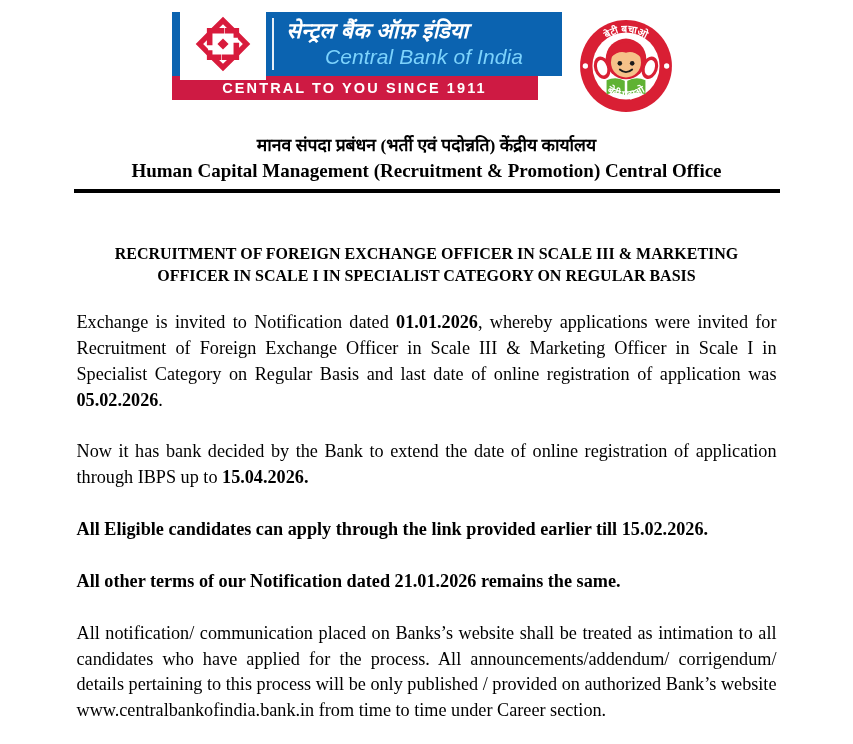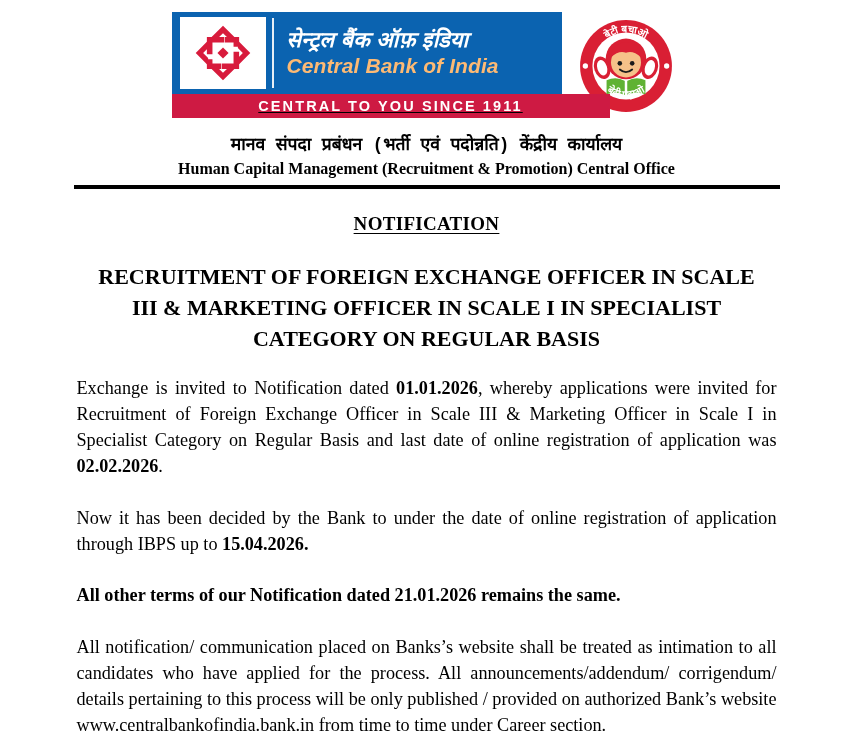--- a/index.html
+++ b/index.html
@@ -25,21 +25,21 @@
     align-items: flex-start;
   }
   .logo-block {
     width: 390px;
     position: relative;
   }
   .logo-banner {
     display: flex;
     align-items: stretch;
     background: #0B63B0;
-    height: 82px;
+    height: 64px;
   }
   .emblem-cell {
     width: 100px;
     background: #0B63B0;
     display: flex;
     align-items: center;
     justify-content: center;
     padding: 5px 4px 5px 6px;
     box-sizing: border-box;
   }
@@ -67,37 +67,37 @@
   .wordmark-hi {
     color: #ffffff;
     font-family: "Liberation Sans", "DejaVu Sans", sans-serif;
     font-weight: bold;
     font-size: 21.5px;
     line-height: 1.12;
     letter-spacing: 0.3px;
     font-style: italic;
   }
   .wordmark-en {
-    color: #fdba74;
+    color: #7dd3fc;
     font-family: "Liberation Sans", "DejaVu Sans", sans-serif;
-    font-weight: bold;
+    font-weight: normal;
     font-style: italic;
     font-size: 21px;
     line-height: 1.2;
     margin-top: 1px;
     letter-spacing: 0.1px;
+    text-align: center;
   }
   .tagline {
     background: #CE1A43;
     height: 24px;
-    width: 438px;
+    width: 366px;
     display: flex;
     align-items: center;
     justify-content: center;
-    text-decoration: underline;
   }
   .tagline span {
     color: #ffffff;
     font-family: "Liberation Sans", "DejaVu Sans", sans-serif;
     font-weight: bold;
     font-size: 14.5px;
     letter-spacing: 2.1px;
   }
   .beti-logo {
     width: 112px;
@@ -106,29 +106,29 @@
     margin-top: 1px;
   }
 
   
   .org-heading {
     margin: 16px auto 0 auto;
     width: 706px;
     text-align: center;
   }
   .org-hi {
-    font-family: Liberation Mono, monospace;
+    font-family: Liberation Serif, serif;
     font-weight: bold;
     font-size: 17.5px;
     line-height: 1.25;
   }
   .org-en {
     font-family: "Liberation Serif", "DejaVu Serif", serif;
     font-weight: bold;
-    font-size: 16px;
+    font-size: 19px;
     line-height: 1.3;
     margin-top: 2px;
   }
   .hr-thick {
     width: 706px;
     height: 4px;
     background: #000000;
     margin: 5px auto 0 auto;
   }
 
@@ -142,21 +142,21 @@
     text-align: center;
     font-weight: bold;
     font-size: 19px;
     text-decoration: underline;
     text-underline-offset: 3px;
     letter-spacing: 0.3px;
   }
   .subject {
     text-align: center;
     font-weight: bold;
-    font-size: 22px;
+    font-size: 16px;
     line-height: 1.42;
     margin-top: 26px;
     padding: 0 14px;
   }
   p.para {
     font-size: 18.2px;
     line-height: 1.42;
     text-align: justify;
     margin: 0;
     padding-top: 22px;
@@ -243,26 +243,26 @@
 </div>
 
 <div class="org-heading">
   <div class="org-hi">मानव संपदा प्रबंधन (भर्ती एवं पदोन्नति) केंद्रीय कार्यालय</div>
   <div class="org-en">Human Capital Management (Recruitment &amp; Promotion) Central Office</div>
 </div>
 <div class="hr-thick"></div>
 
 <div class="doc">
 
-  <div class="notification-title">NOTIFICATION</div>
 
   <div class="subject">RECRUITMENT OF FOREIGN EXCHANGE OFFICER IN SCALE III &amp; MARKETING OFFICER IN SCALE I IN SPECIALIST CATEGORY ON REGULAR BASIS</div>
 
-  <p class="para"><span>Exchange is invited to Notification dated </span><span class="b">01.01.2026</span><span>, whereby applications were invited for Recruitment of Foreign Exchange Officer in Scale III &amp; Marketing Officer in Scale I in Specialist Category on Regular Basis and last date of online registration of application was </span><span class="b">02.02.2026</span><span>.</span></p>
-
-  <p class="para gap-lg"><span>Now it has been decided by the Bank to under the date of online registration of application through IBPS up to </span><span class="b">15.04.2026.</span></p>
-
+  <p class="para"><span>Exchange is invited to Notification dated </span><span class="b">01.01.2026</span><span>, whereby applications were invited for Recruitment of Foreign Exchange Officer in Scale III &amp; Marketing Officer in Scale I in Specialist Category on Regular Basis and last date of online registration of application was </span><span class="b">05.02.2026</span><span>.</span></p>
+
+  <p class="para gap-lg"><span>Now it has bank decided by the Bank to extend the date of online registration of application through IBPS up to </span><span class="b">15.04.2026.</span></p>
+
+  <p class="para gap-lg bold-line">All Eligible candidates can apply through the link provided earlier till 15.02.2026.</p>
 
   <p class="para gap-lg bold-line">All other terms of our Notification dated 21.01.2026 remains the same.</p>
 
   <p class="para gap-lg">All notification/ communication placed on Banks’s website shall be treated as intimation to all candidates who have applied for the process. All announcements/addendum/ corrigendum/ details pertaining to this process will be only published / provided on authorized Bank’s website www.centralbankofindia.bank.in from time to time under Career section.</p>
 
 </div>
 
 </body></html>

